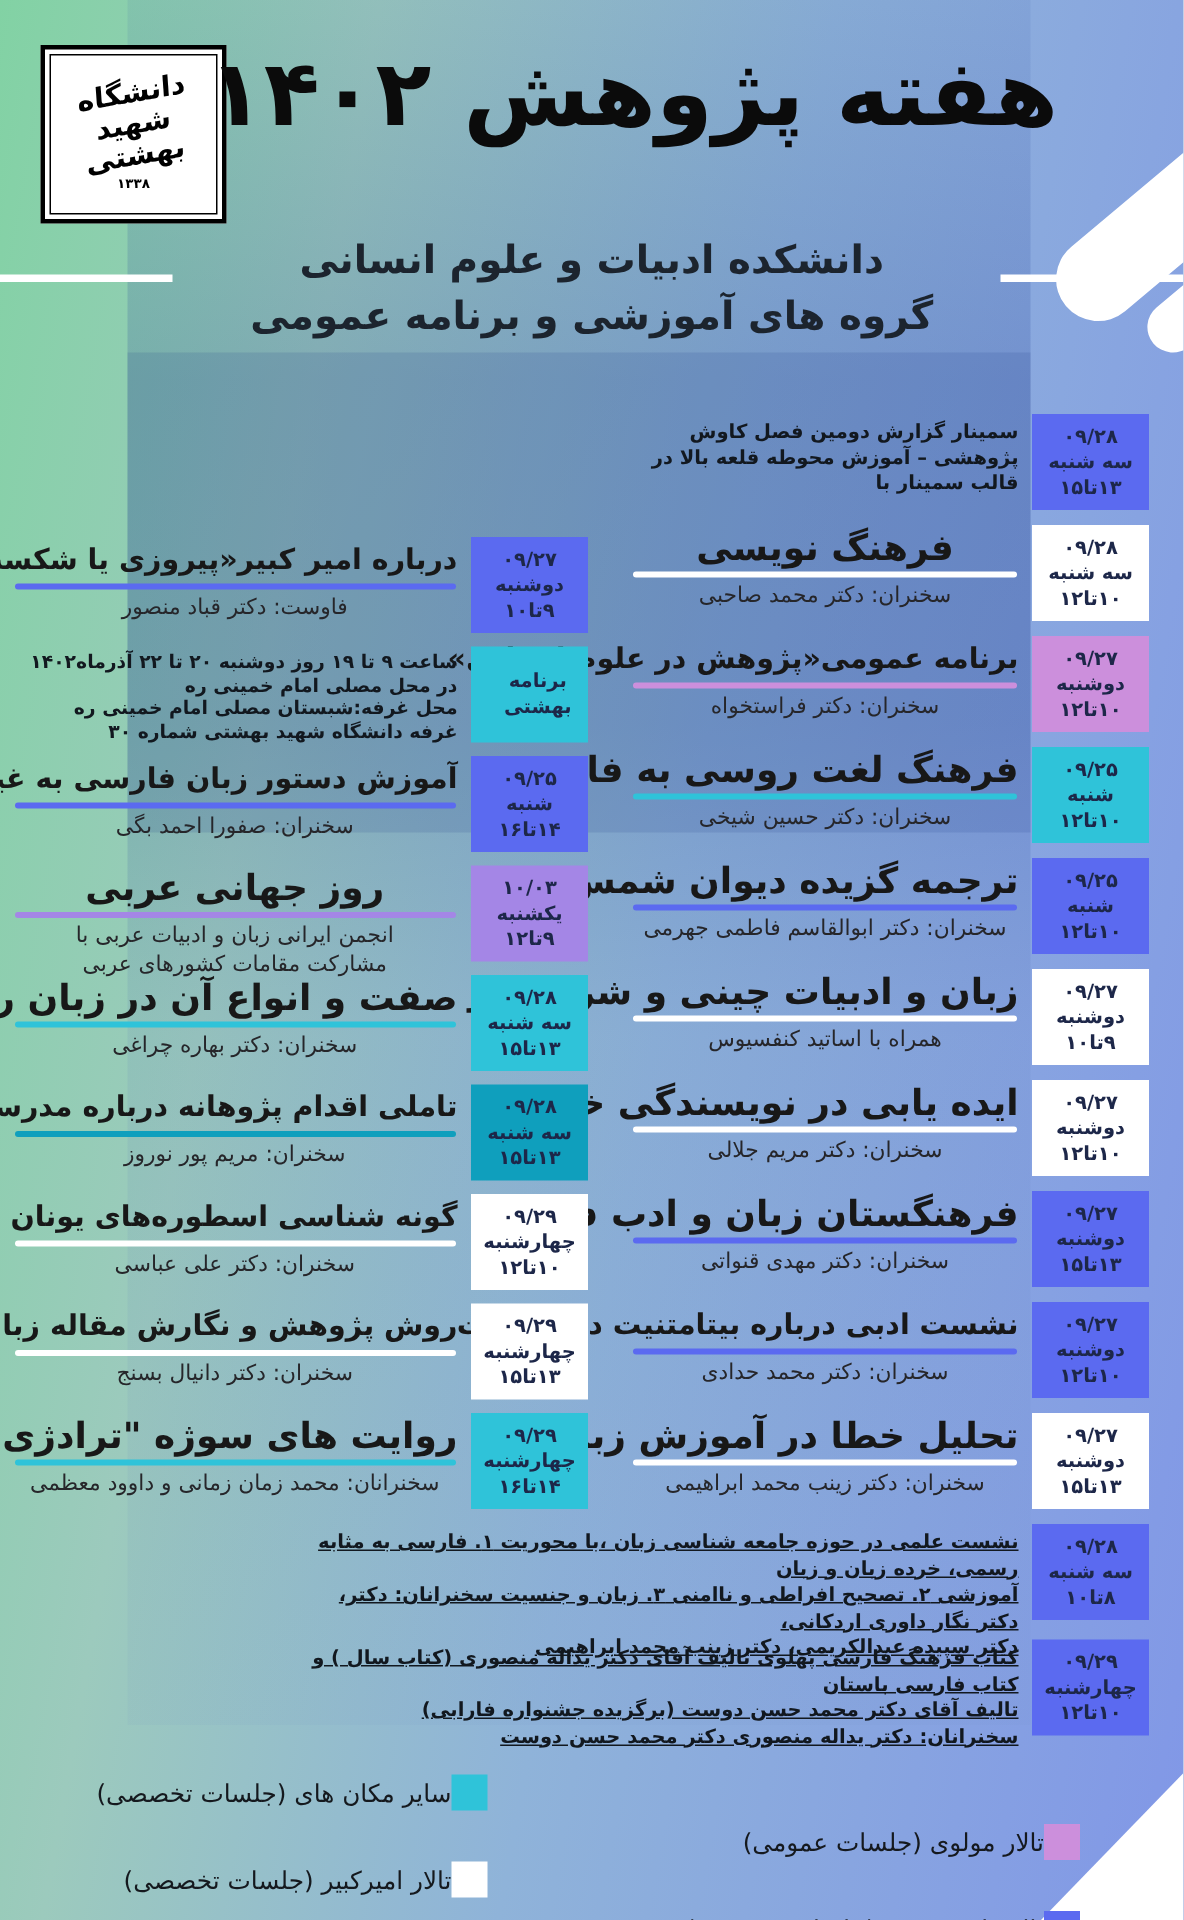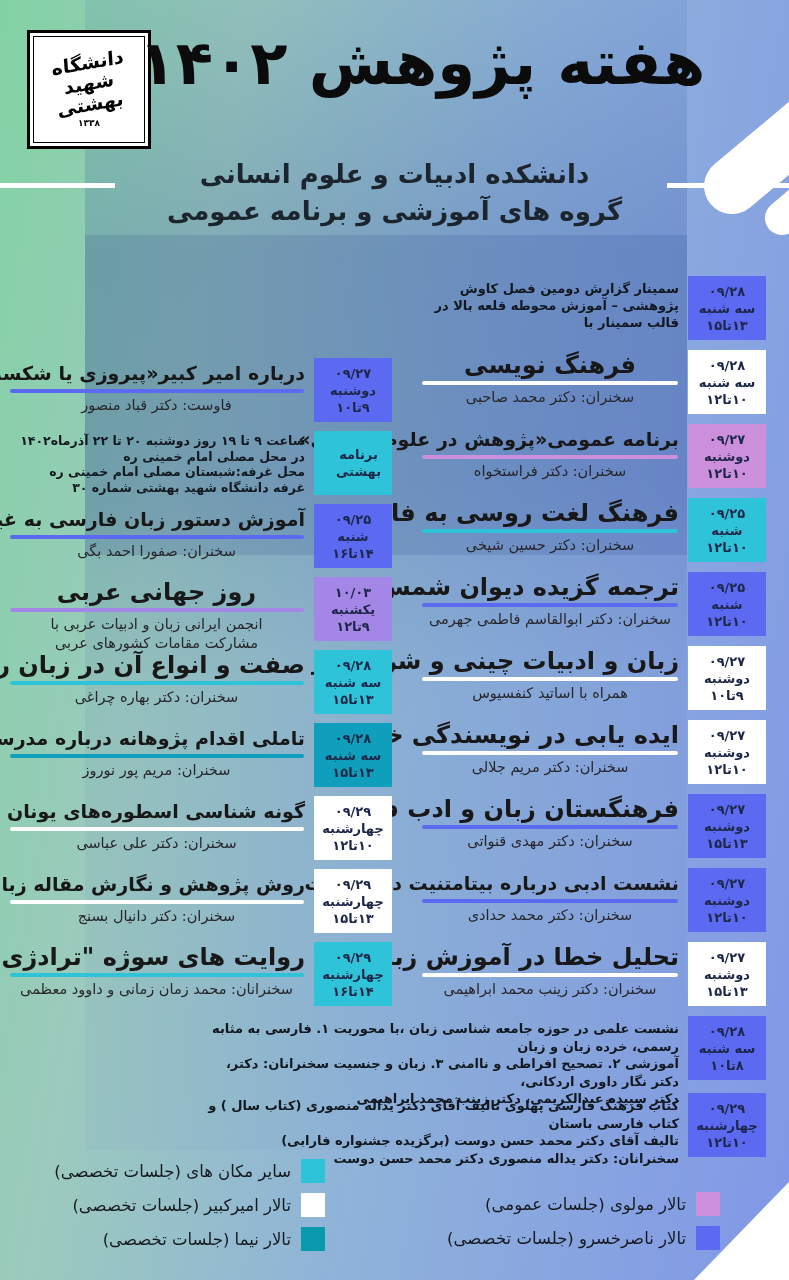--- a/index.html
+++ b/index.html
@@ -43,26 +43,26 @@
   .event-row{display:flex;flex-direction:row;gap:9px;align-items:flex-start;}
   .badge{width:78px;min-height:64px;flex:none;display:flex;flex-direction:column;
     align-items:center;justify-content:center;gap:2px;padding:4px 2px;
     font-size:13px;font-weight:bold;color:#1d2749;box-sizing:border-box;text-align:center;}
   .text-area{flex:1;min-width:0;padding-top:1px;}
   .title{font-weight:700;color:#181818;text-align:center;line-height:28px;white-space:nowrap;overflow:visible;}
   .underline{height:4px;border-radius:2px;width:99%;margin:2px auto 3px auto;}
   .speaker{font-size:14.5px;color:#26262a;text-align:center;line-height:19px;}
   .note{font-size:13px;font-weight:bold;color:#12181f;text-align:right;line-height:17px;margin-top:3px;}
   .col-left .note{font-size:12.5px;line-height:15.5px;margin-top:1px;}
-  .col-bottom .note{line-height:17.5px;}
+  .col-bottom .note{line-height:17.5px;text-decoration:underline;}
   
   .legend{position:absolute;display:flex;flex-direction:column;}
   .legend-left{top:1154px;right:464px;}
   .legend-right{top:1187px;right:69px;}
-  .legend-row{display:flex;flex-direction:row;align-items:center;gap:10px;height:34px;}
+  .legend-row{display:flex;flex-direction:row;align-items:center;gap:0;height:34px;margin-top:24px;}
   .legend-swatch{width:24px;height:24px;flex:none;}
   .legend-label{font-size:16.5px;color:#15191e;font-weight:500;white-space:nowrap;}
 </style>
 </head>
 <body>
 
 <div class="poster">
   <div class="photo-overlay"></div>
   <div class="curtain"></div>
   <div class="stripe stripe-1"></div>

